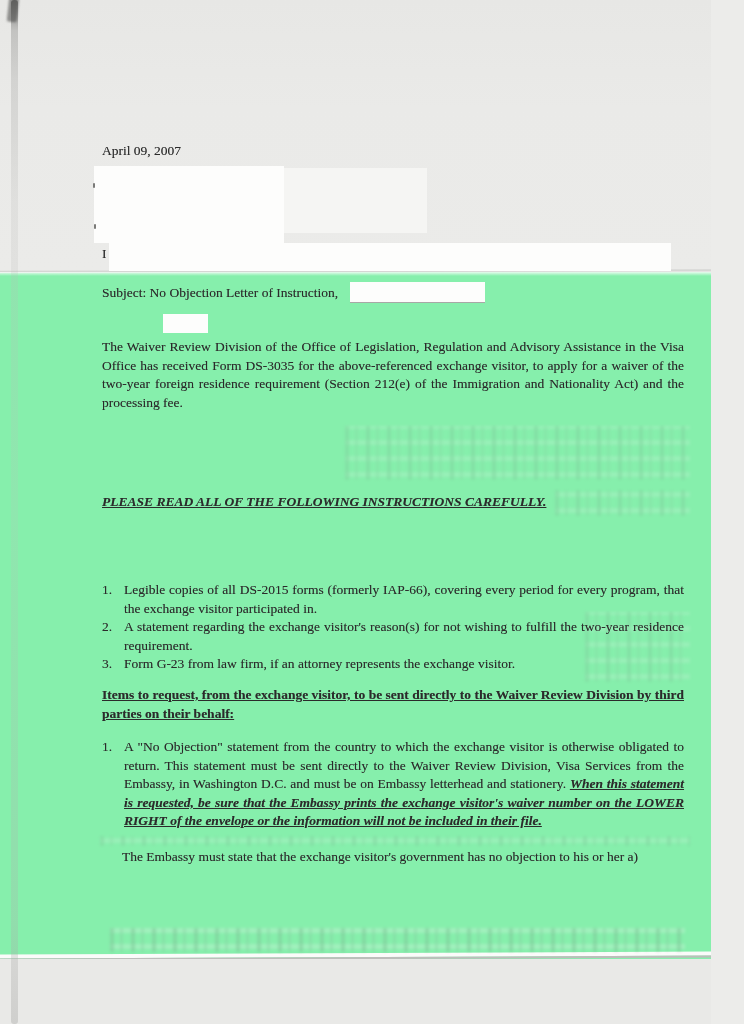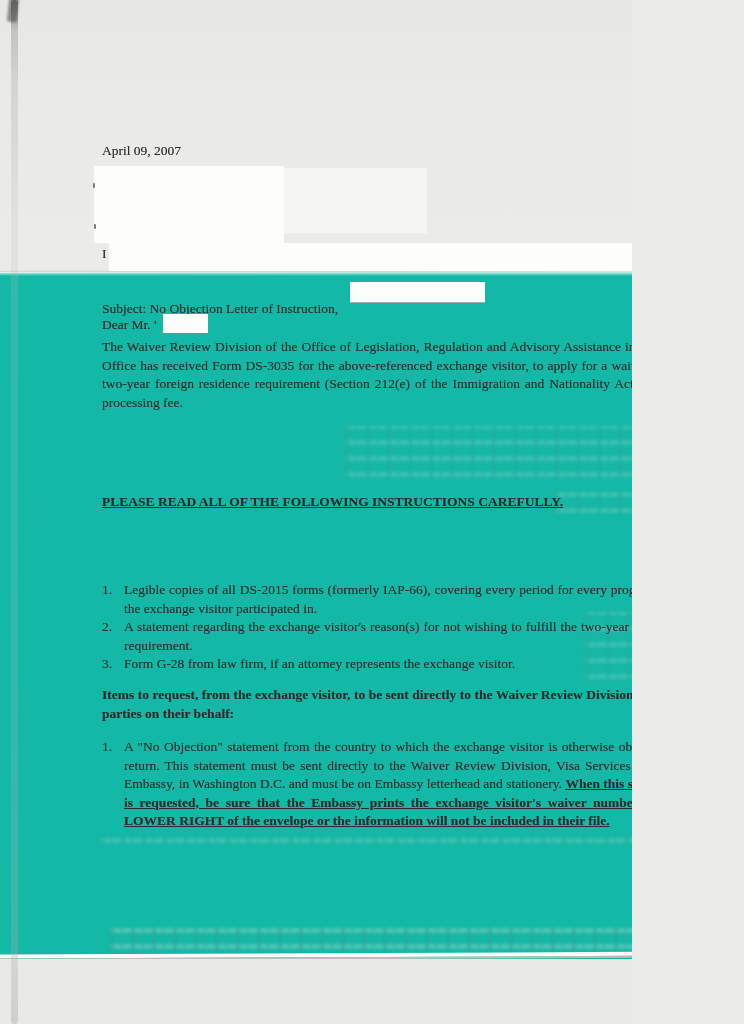--- a/index.html
+++ b/index.html
@@ -1,21 +1,21 @@
 <!DOCTYPE html>
 <html><head>
 <meta charset="utf-8">
 <style>
   html,body{margin:0;padding:0;}
   body{
     width:744px;height:1024px;overflow:hidden;
     font-family:"Liberation Serif","DejaVu Serif",serif;
     background:#ececea;
   }
-  #scan{position:relative;width:632px;height:1024px;background:#14b8a6;overflow:hidden;}
+  #scan{position:relative;width:711px;height:1024px;background:#86efac;overflow:hidden;}
 
   
   .band-top{position:absolute;left:0;top:0;width:744px;height:272px;
     background:linear-gradient(180deg,#e7e7e5 0%,#eaeae8 40%,#ebebe9 100%);}
   .seam-top{position:absolute;left:0;top:270px;width:744px;height:2px;background:#d6d6d4;
     transform:rotate(-0.12deg);}
   .seam-top-shadow{position:absolute;left:0;top:272px;width:744px;height:4px;
     background:linear-gradient(180deg,rgba(255,255,255,.8),rgba(255,255,255,0));}
   .band-bottom{position:absolute;left:0;top:959px;width:744px;height:65px;background:#e9e9e7;}
   .seam-bottom-hi{position:absolute;left:0;top:953px;width:744px;height:4px;background:#fbfbfa;
@@ -28,22 +28,22 @@
       rgba(185,185,183,.22) 20%,rgba(190,190,188,.16) 50%,
       rgba(175,175,173,.28) 90%,rgba(165,165,163,.38) 100%);
     border-radius:3px;}
   .corner-dark{position:absolute;left:8px;top:-4px;width:10px;height:26px;
     background:rgba(70,70,68,.55);transform:rotate(6deg);border-radius:2px;filter:blur(1px);}
 
   
   .tb{position:absolute;left:102px;width:582px;font-size:13.5px;line-height:18.5px;
     color:#2b2b2b;text-align:justify;text-shadow:0 0 .5px rgba(60,60,60,.45);}
   .nojust{text-align:left;}
-  .bold{font-weight:bold;}
-  .bi-u{font-weight:bold;text-decoration:underline;}
+  .bold{font-weight:bold;text-decoration:underline;}
+  .bi-u{font-weight:bold;font-style:italic;text-decoration:underline;}
 
   
   .li{display:flex;}
   .num{flex:0 0 22px;}
   .litext{flex:1;text-align:justify;}
 
   
   .redact{position:absolute;background:#fdfdfc;}
 
   .mark{position:absolute;background:#7a7a78;border-radius:1px;}
@@ -78,54 +78,51 @@
   <div class="tb nojust" style="top:142px">April 09, 2007</div>
 
   <div class="redact" style="left:283px;top:168px;width:144px;height:65px;background:rgba(253,253,252,.55)"></div>
   <div class="redact" style="left:94px;top:166px;width:190px;height:77px"></div>
   <div class="mark" style="left:93px;top:183px;width:2px;height:5px"></div>
   <div class="mark" style="left:94px;top:224px;width:2px;height:5px"></div>
 
   <div class="tb nojust" style="top:245px">I</div>
   <div class="redact" style="left:109px;top:243px;width:562px;height:28px"></div>
 
-  <div class="tb nojust" style="top:300px">Subject: No Objection Letter of Instruction,</div>
+  <div class="tb nojust" style="top:284px">Subject: No Objection Letter of Instruction,</div>
   <div class="redact" style="left:350px;top:282px;width:135px;height:20px;border-bottom:1px solid #a8a8a6"></div>
 
-  <div class="tb nojust" style="top:316px">
-    <span>Dear Mr.</span>
-    <span>'</span>
-  </div>
   <div class="redact" style="left:163px;top:314px;width:45px;height:19px"></div>
 
   <div class="tb" style="top:338px">The Waiver Review Division of the Office of Legislation, Regulation and Advisory Assistance in the Visa Office has received Form DS-3035 for the above-referenced exchange visitor, to apply for a waiver of the two-year foreign residence requirement (Section 212(e) of the Immigration and Nationality Act) and the processing fee.</div>
 
   <div class="tb nojust bi-u" style="top:493px">PLEASE READ ALL OF THE FOLLOWING INSTRUCTIONS CAREFULLY.</div>
 
 
   <div class="tb" style="top:581px">
     <div class="li">
       <span class="num">1.</span>
       <span class="litext">Legible copies of all DS-2015 forms (formerly IAP-66), covering every period for every program, that the exchange visitor participated in.</span>
     </div>
     <div class="li">
       <span class="num">2.</span>
       <span class="litext">A statement regarding the exchange visitor's reason(s) for not wishing to fulfill the two-year residence requirement.</span>
     </div>
     <div class="li">
       <span class="num">3.</span>
-      <span class="litext">Form G-28 from law firm, if an attorney represents the exchange visitor.</span>
+      <span class="litext">Form G-23 from law firm, if an attorney represents the exchange visitor.</span>
     </div>
   </div>
 
   <div class="tb bold" style="top:686px">Items to request, from the exchange visitor, to be sent directly to the Waiver Review Division by third parties on their behalf:</div>
 
   <div class="tb" style="top:738px">
     <div class="li">
       <span class="num">1.</span>
       <span class="litext">
         <span>A "No Objection" statement from the country to which the exchange visitor is otherwise obligated to return. This statement must be sent directly to the Waiver Review Division, Visa Services from the Embassy, in Washington D.C. and must be on Embassy letterhead and stationery.  </span><span class="bi-u">When this statement is requested, be sure that the Embassy prints the exchange visitor's waiver number on the LOWER RIGHT of the envelope or the information will not be included in their file.</span>
       </span>
     </div>
   </div>
 
+  <div class="tb" style="top:848px;left:122px;width:562px">The Embassy must state that the exchange visitor's government has no objection to his or her a)</div>
 
 </div>
 
 </body></html>

